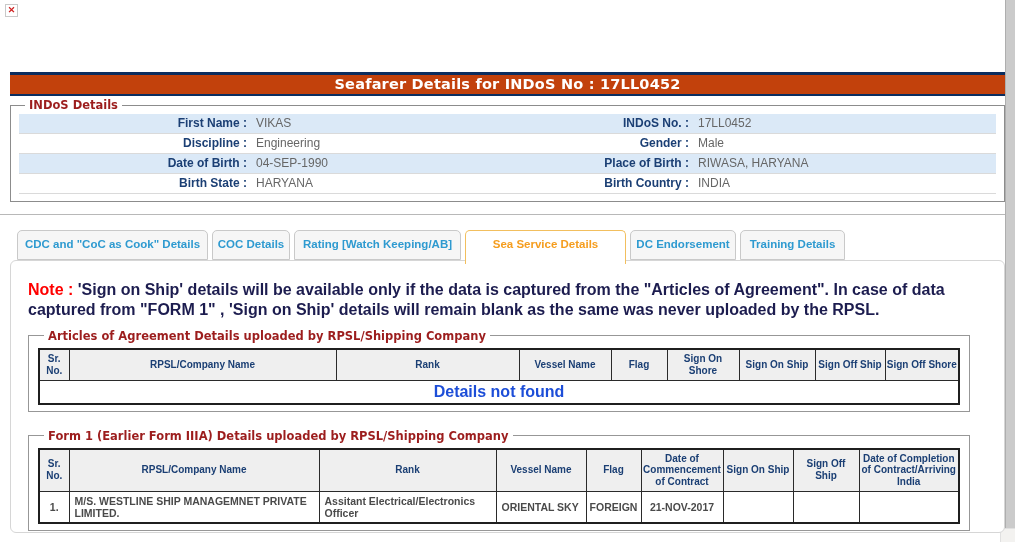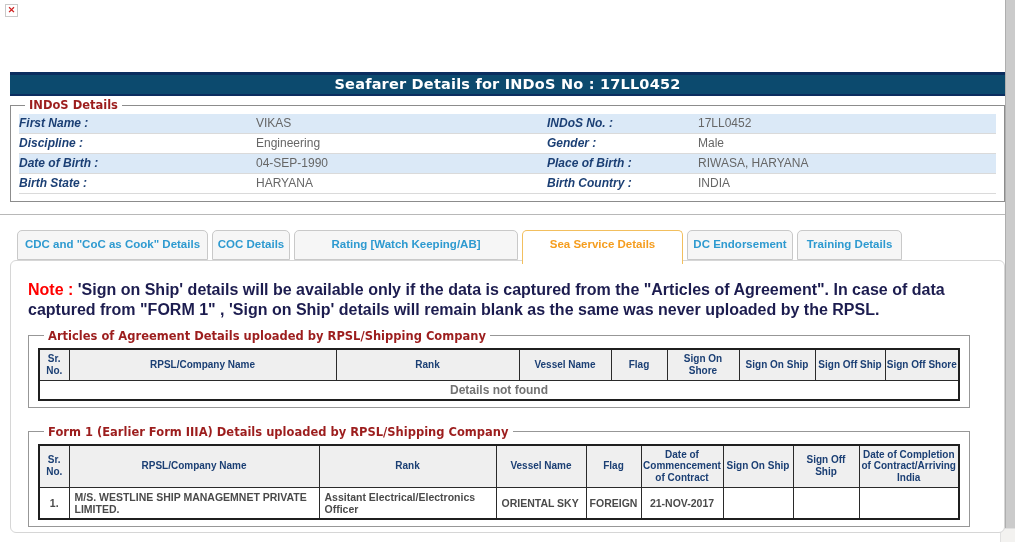--- a/index.html
+++ b/index.html
@@ -8,37 +8,37 @@
     font-family:"Liberation Sans",sans-serif;
   }
   .content{margin-left:10px;width:995px;}
   .top-spacer{height:72px;}
   .broken-img{
     position:absolute;top:4px;left:5px;width:13px;height:13px;box-sizing:border-box;
     border:1px solid #c9c9c9;background:#fff;color:#cf2222;
     font:bold 9px/11px "Liberation Sans",sans-serif;text-align:center;
   }
   .titlebar{
-    background:#0c4a6e;border-top:3px solid #0B2D5F;border-bottom:2px solid #0B2D5F;
+    background:#c2410c;border-top:3px solid #0B2D5F;border-bottom:2px solid #0B2D5F;
     height:19px;line-height:19px;text-align:center;color:#fff;font-weight:bold;
     font-size:14.5px;font-family:"DejaVu Sans","Liberation Sans",sans-serif;letter-spacing:.2px;
   }
   fieldset{border:1px solid #8C8C8C;}
   fieldset.indos{margin:2px 0 0 0;padding:2px 8px 7px 8px;}
   legend{
     color:#9C1D1D;font-weight:bold;font-size:11.5px;padding:0 4px;margin-left:6px;
     font-family:"DejaVu Sans","Liberation Sans",sans-serif;
   }
   .frow{
     display:grid;grid-template-columns:228px 300px 142px 1fr;
     height:19px;line-height:19px;font-size:12px;border-bottom:1px solid #DADADA;
   }
   .frow:first-child{border-top:1px solid #DADADA;}
   .frow.alt{background:#DBE9F7;}
-  .flabel{text-align:left;font-weight:bold;color:#1B3F74;white-space:nowrap;font-style:italic;}
+  .flabel{text-align:right;font-weight:bold;color:#1B3F74;white-space:nowrap;}
   .fvalue{padding-left:9px;color:#666;white-space:nowrap;overflow:hidden;}
   .pagehr{border:0;border-top:1px solid #B8B8B8;margin:12px 0 0 -10px;width:1007px;height:0;}
   .tabbar{margin:15px 0 0 7px;height:30px;display:flex;align-items:flex-start;}
   .tab{
     box-sizing:border-box;height:30px;margin-right:4px;background:#F6F6F6;
     border:1px solid #C9C9C9;border-radius:5px 5px 0 0;color:#2E9AD0;font-weight:bold;
     font-size:11.5px;text-align:center;line-height:27px;cursor:pointer;
     overflow:hidden;white-space:nowrap;
   }
   .tab.active{
@@ -56,21 +56,21 @@
     border-collapse:collapse;width:920px;table-layout:fixed;margin-top:3px;
     border:2px solid #1F1F1F;
   }
   .dg th,.dg td{border:1px solid #2A2A2A;overflow-wrap:break-word;word-wrap:break-word;}
   .dg th{
     background:#EFEFEF;color:#1B3F74;font-size:10px;line-height:1.18;font-weight:bold;
     padding:3px 1px;text-align:center;vertical-align:middle;
   }
   .dg td{font-size:10.5px;font-weight:bold;color:#4A4A4A;padding:3px 5px;vertical-align:middle;}
   .dg td.c{text-align:center;padding:3px 1px;}
-  .empty-row td{color:#737373;font-size:12px;text-align:center;padding:2px;font-weight:bold;}
+  .empty-row td{color:#1d4ed8;font-size:16px;text-align:center;padding:2px;font-weight:bold;}
   .vscroll{position:absolute;top:0;right:0;width:9px;height:528px;background:#CBCBCB;border-left:1px solid #AEAEAE;}
   .scroll-corner{
     position:absolute;right:0;bottom:0;width:15px;height:14px;background:#F3F2F0;
     border-left:1px solid #E0E0E0;border-top:1px solid #E0E0E0;box-sizing:border-box;
   }
 </style>
 </head>
 <body>
 
 <div class="broken-img">✕</div>
@@ -107,21 +107,21 @@
       <div class="flabel">Birth Country :</div>
       <div class="fvalue">INDIA</div>
     </div>
   </fieldset>
 
   <hr class="pagehr">
 
   <div class="tabbar">
     <div class="tab" style="width:191px">CDC and "CoC as Cook" Details</div>
     <div class="tab" style="width:78px">COC Details</div>
-    <div class="tab" style="width:224px">Rating [Watch Keeping/AB]</div>
+    <div class="tab" style="width:167px">Rating [Watch Keeping/AB]</div>
     <div class="tab active" style="width:161px">Sea Service Details</div>
     <div class="tab" style="width:106px">DC Endorsement</div>
     <div class="tab" style="width:105px">Training Details</div>
   </div>
 
   <div class="panel">
 
     <div class="note">
       <span class="note-prefix">Note :</span>
       <span>'Sign on Ship' details will be available only if the data is captured from the "Articles of Agreement". In case of data captured from "FORM 1" , 'Sign on Ship' details will remain blank as the same was never uploaded by the RPSL.</span>

